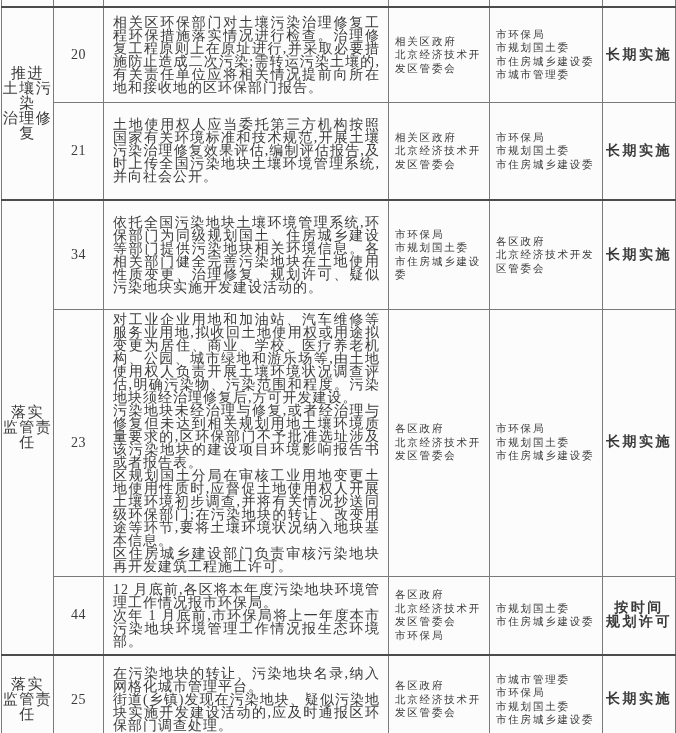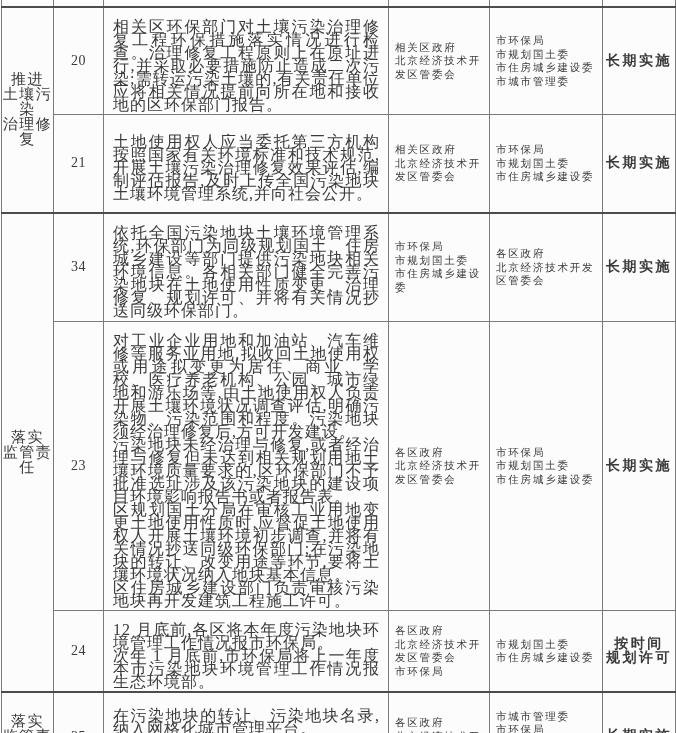--- a/index.html
+++ b/index.html
@@ -47,26 +47,26 @@
     font-size:15px;
     line-height:15px;
     letter-spacing:1.5px;
   }
   td.num{
     text-align:center;
     font-size:14px;
     letter-spacing:0.5px;
   }
   td.task{
-    font-size:16px;
+    font-size:14px;
     line-height:13px;
     letter-spacing:1px;
     text-align:justify;
     white-space:pre-line;
-    padding:12px 8px 3px 9px;
+    padding:3px 8px 3px 9px;
   }
   td.unit{
     font-size:10.5px;
     line-height:13.5px;
     letter-spacing:1.8px;
     white-space:pre-line;
     padding:2px 3px 2px 6px;
   }
   td.time{
     text-align:center;
@@ -123,21 +123,21 @@
     <td class="unit">市环保局
 市规划国土委
 市住房城乡建设委</td>
     <td class="time">长期实施</td>
   </tr>
 
   <tr class="r22 sep-thick">
     <td class="cat" rowspan="3">落实
 监管责任</td>
     <td class="num">34</td>
-    <td class="task">依托全国污染地块土壤环境管理系统,环保部门为同级规划国土、住房城乡建设等部门提供污染地块相关环境信息。各相关部门健全完善污染地块在土地使用性质变更、治理修复、规划许可、并将有关情况抄送同级环保部门。</td>
+    <td class="task">依托全国污染地块土壤环境管理系统,环保部门为同级规划国土、住房城乡建设等部门提供污染地块相关环境信息。各相关部门健全完善污染地块在土地使用性质变更、治理修复、规划许可、疑似污染地块实施开发建设活动的。</td>
     <td class="unit">市环保局
 市规划国土委
 市住房城乡建设委</td>
     <td class="unit">各区政府
 北京经济技术开发区管委会</td>
     <td class="time">长期实施</td>
   </tr>
 
   <tr class="r23">
     <td class="num">23</td>
@@ -147,21 +147,21 @@
 区住房城乡建设部门负责审核污染地块再开发建筑工程施工许可。</td>
     <td class="unit">各区政府
 北京经济技术开发区管委会</td>
     <td class="unit">市环保局
 市规划国土委
 市住房城乡建设委</td>
     <td class="time">长期实施</td>
   </tr>
 
   <tr class="r24">
-    <td class="num">24</td>
+    <td class="num">44</td>
     <td class="task">12 月底前,各区将本年度污染地块环境管理工作情况报市环保局。
 次年 1 月底前,市环保局将上一年度本市污染地块环境管理工作情况报生态环境部。</td>
     <td class="unit">各区政府
 北京经济技术开发区管委会
 市环保局</td>
     <td class="unit">市规划国土委
 市住房城乡建设委</td>
     <td class="time">按时间
 规划许可</td>
   </tr>

